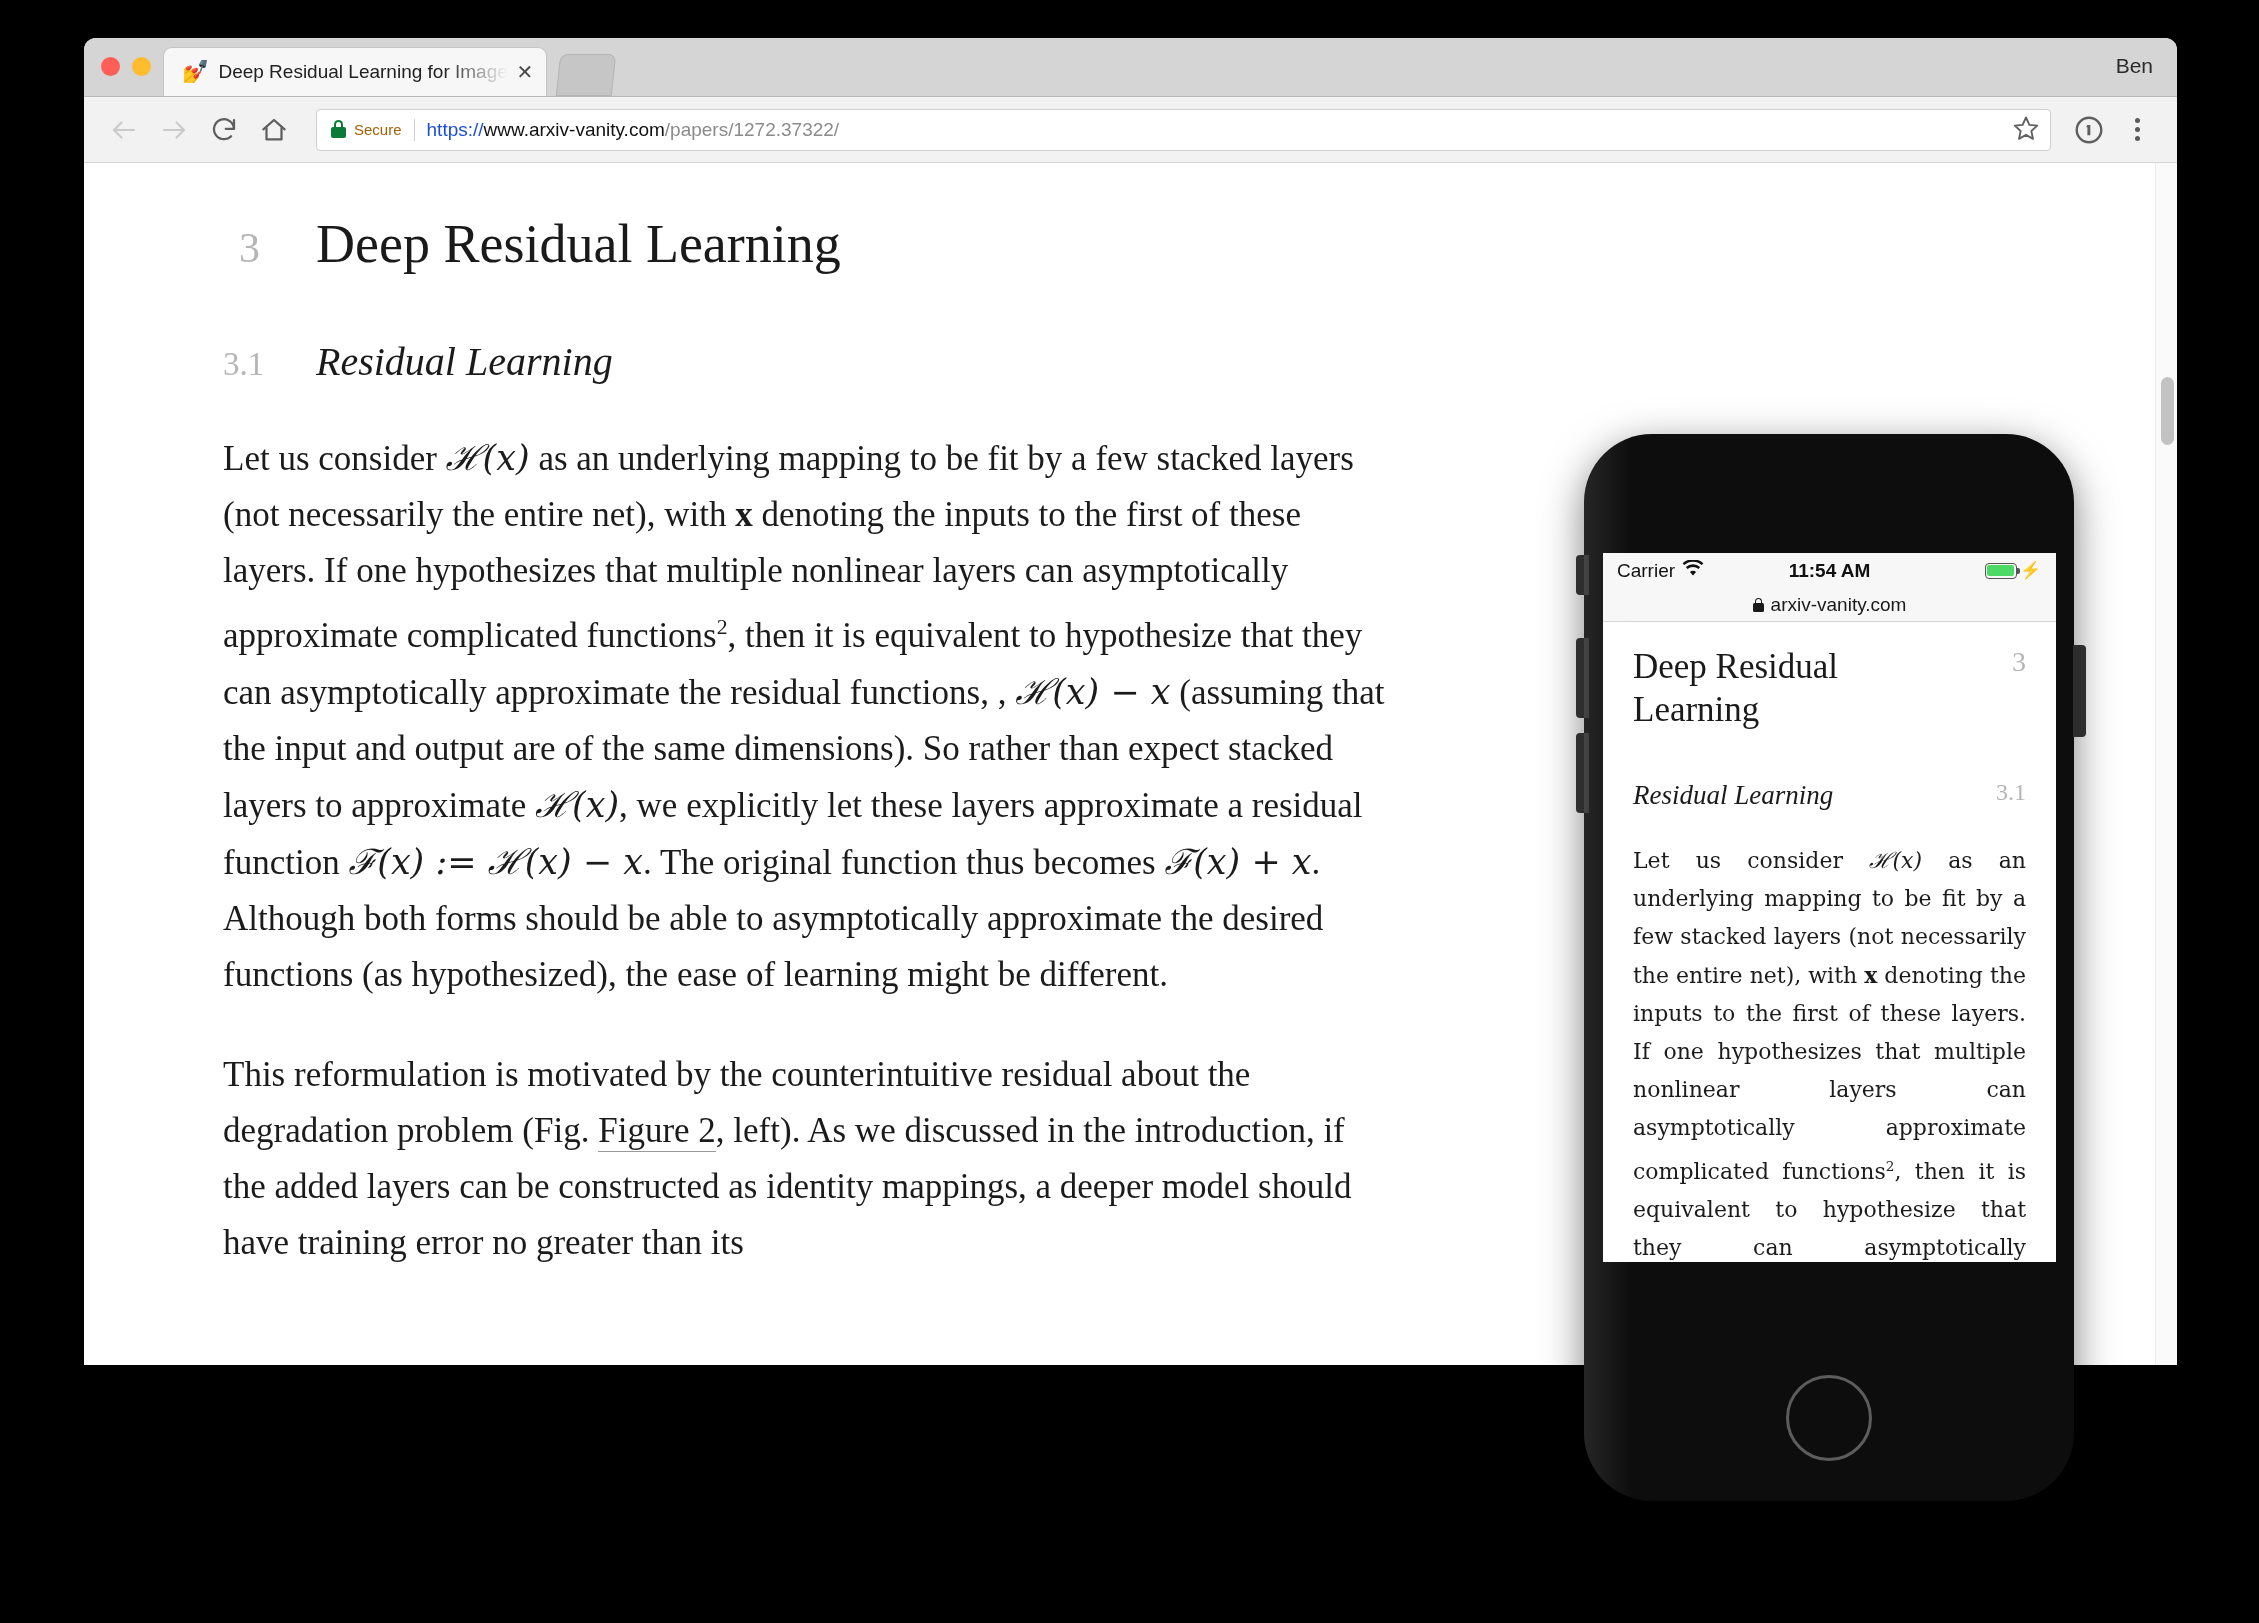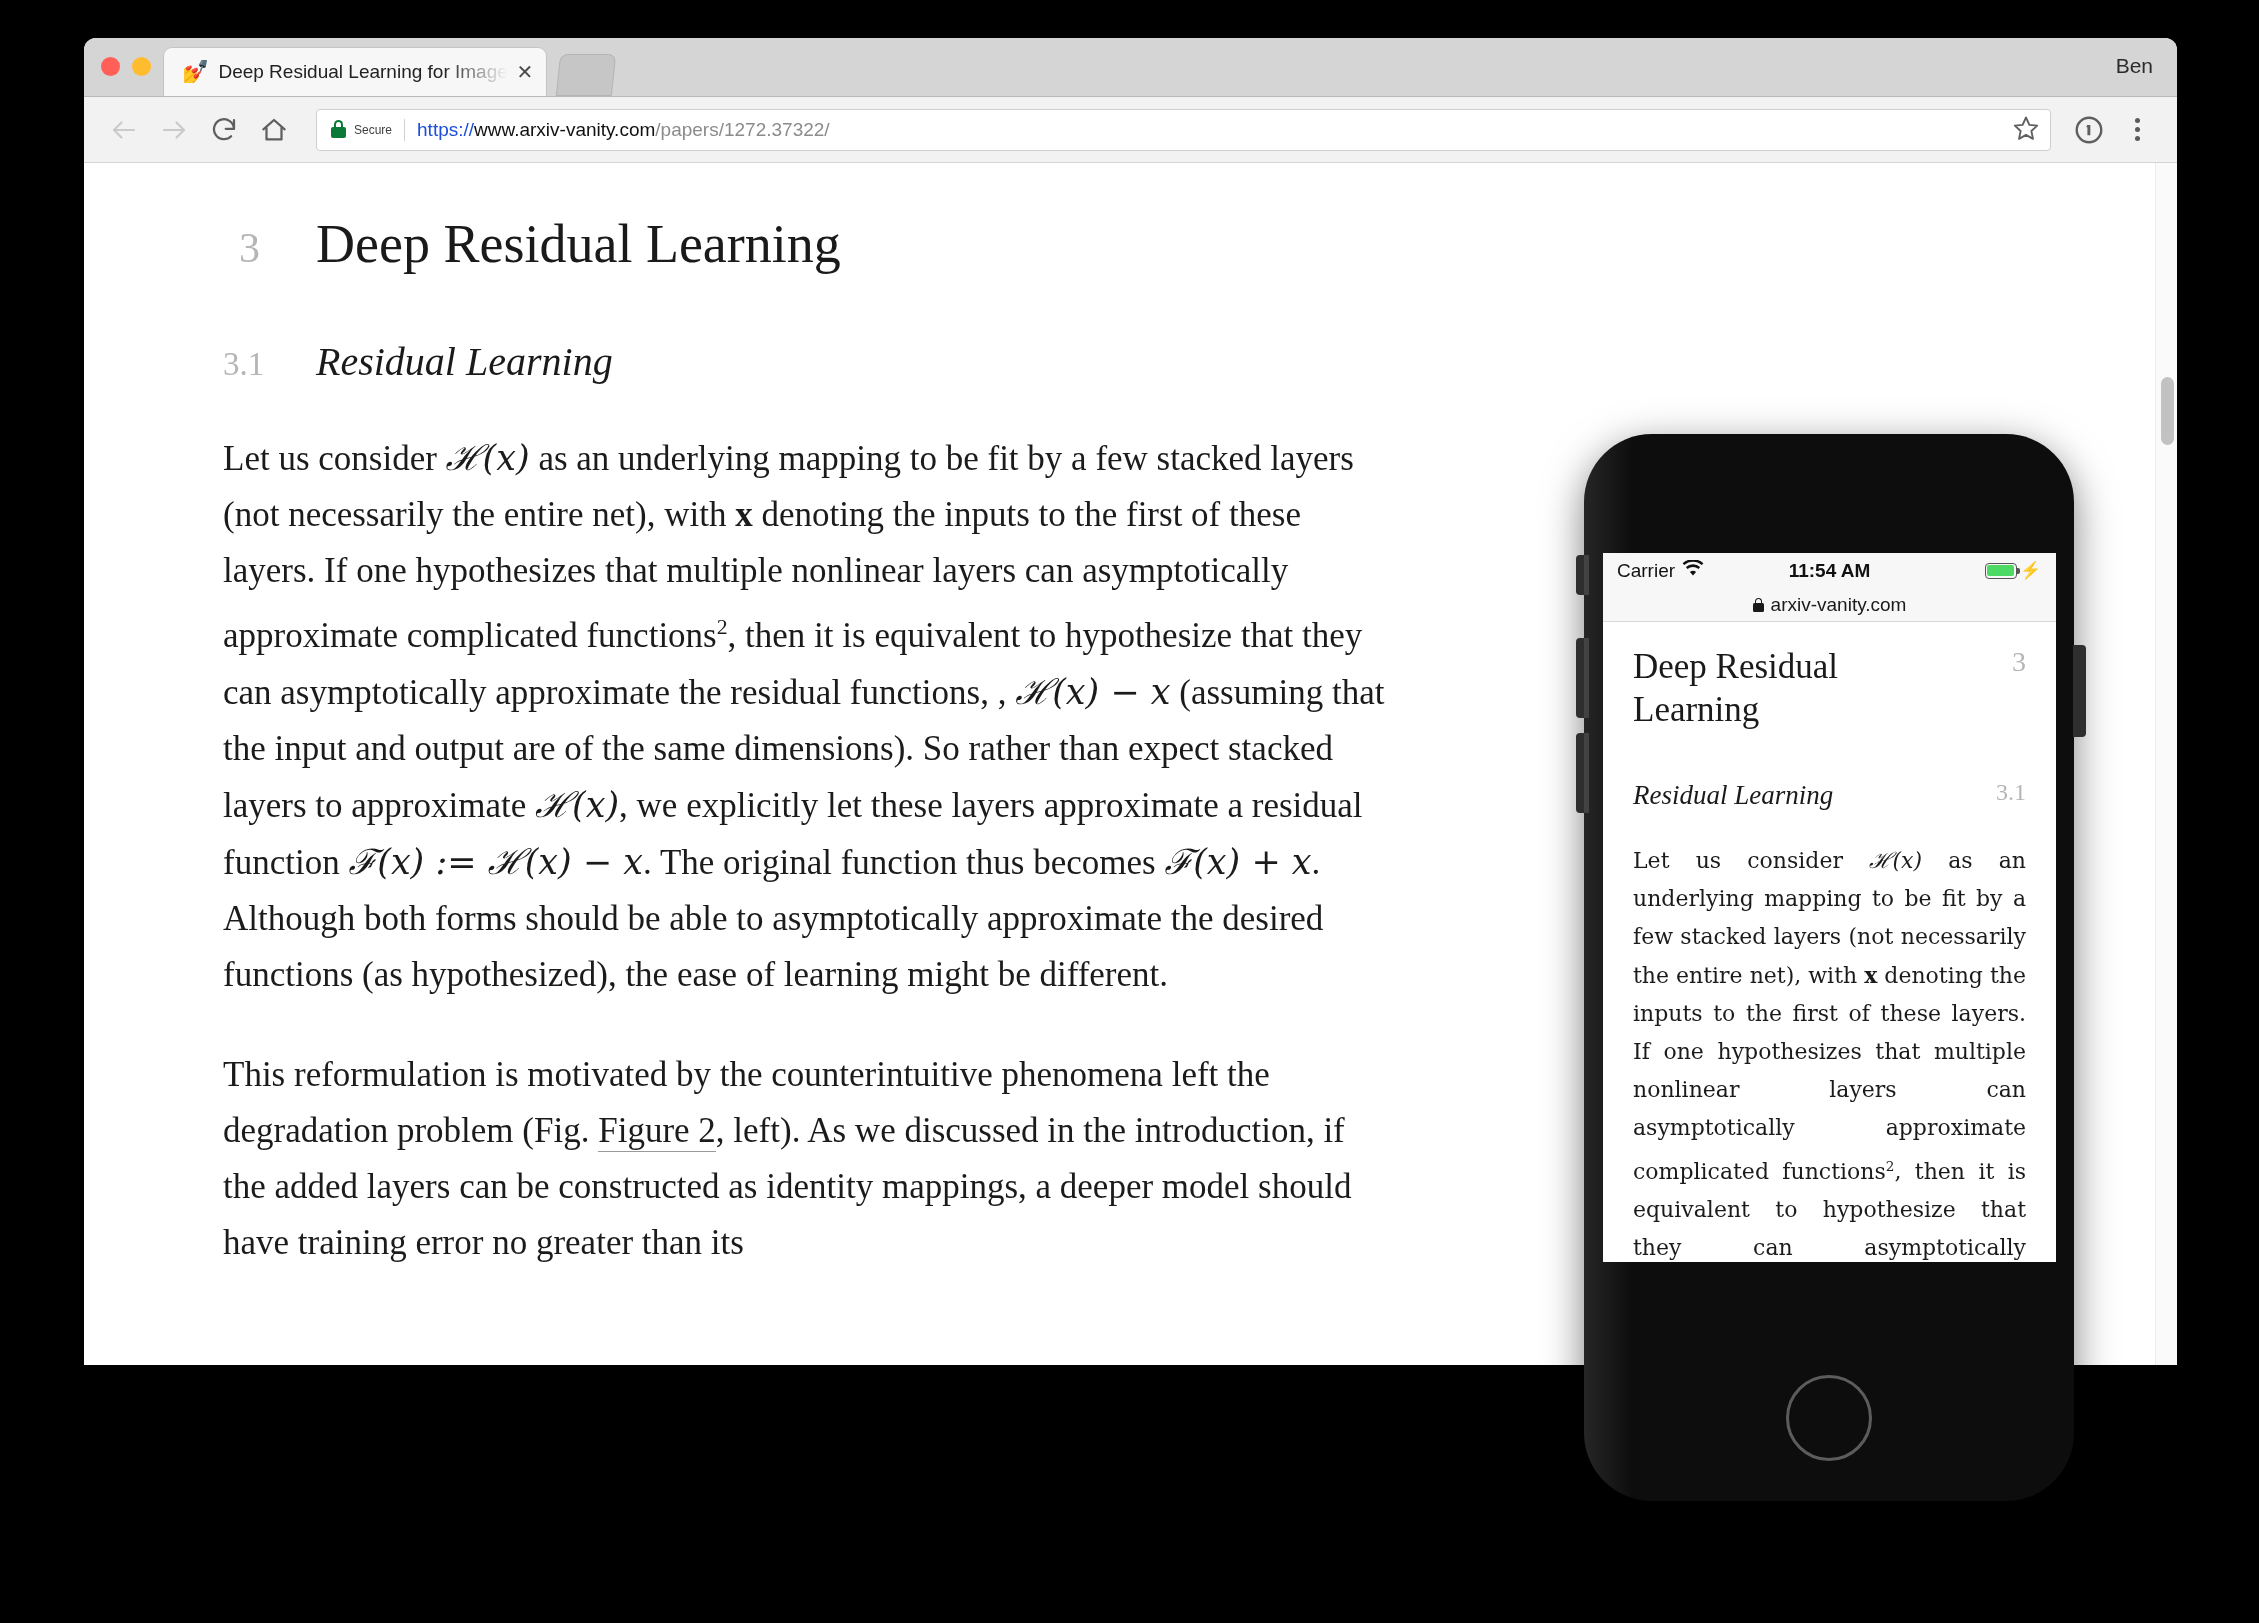--- a/index.html
+++ b/index.html
@@ -184,22 +184,22 @@
   .lock-icon .body {
     position: absolute;
     left: 0;
     top: 7px;
     width: 15px;
     height: 11px;
     background: #0b7a39;
     border-radius: 2px;
   }
   .secure-label {
-    font-size: 12px;
-    color: #404040;
+    font-size: 15px;
+    color: #a16207;
     margin-right: 12px;
     flex: 0 0 auto;
   }
   .omnibox-divider {
     width: 1px;
     height: 22px;
     background: #d0d0d0;
     margin-right: 12px;
     flex: 0 0 auto;
   }
@@ -630,21 +630,21 @@
 
           <div class="h-row h2-block">
             <span class="sec-num h2-num">3.1</span>
             <h2 class="doc-h2">Residual Learning</h2>
           </div>
 
           <div class="doc-body">
 
             <p class="doc-p"><span>Let us consider </span><span class="cal">ℋ(x)</span><span> as an underlying mapping to be fit by a few stacked layers (not necessarily the entire net), with </span><span class="bx">x</span><span> denoting the inputs to the first of these layers. If one hypothesizes that multiple nonlinear layers can asymptotically approximate complicated functions</span><span class="sup">2</span><span>, then it is equivalent to hypothesize that they can asymptotically approximate the residual functions, , </span><span class="cal">ℋ(x) − x</span><span> (assuming that the input and output are of the same dimensions). So rather than expect stacked layers to approximate </span><span class="cal">ℋ(x)</span><span>, we explicitly let these layers approximate a residual function </span><span class="cal">ℱ(x) := ℋ(x) − x</span><span>. The original function thus becomes </span><span class="cal">ℱ(x) + x</span><span>. Although both forms should be able to asymptotically approximate the desired functions (as hypothesized), the ease of learning might be different.</span></p>
 
-            <p class="doc-p"><span>This reformulation is motivated by the counterintuitive phenomena left the degradation problem (Fig. </span><a class="doc-link" href="#">Figure 2</a><span>, left). As we discussed in the introduction, if the added layers can be constructed as identity</span> <span>mappings, a deeper model should have training error no greater than its</span></p>
+            <p class="doc-p"><span>This reformulation is motivated by the counterintuitive residual about the degradation problem (Fig. </span><a class="doc-link" href="#">Figure 2</a><span>, left). As we discussed in the introduction, if the added layers can be constructed as identity</span> <span>mappings, a deeper model should have training error no greater than its</span></p>
 
           </div>
         </div>
       </div>
 
       <div id="page-scrollbar">
         <div id="scroll-thumb"></div>
       </div>
     </div>
 

